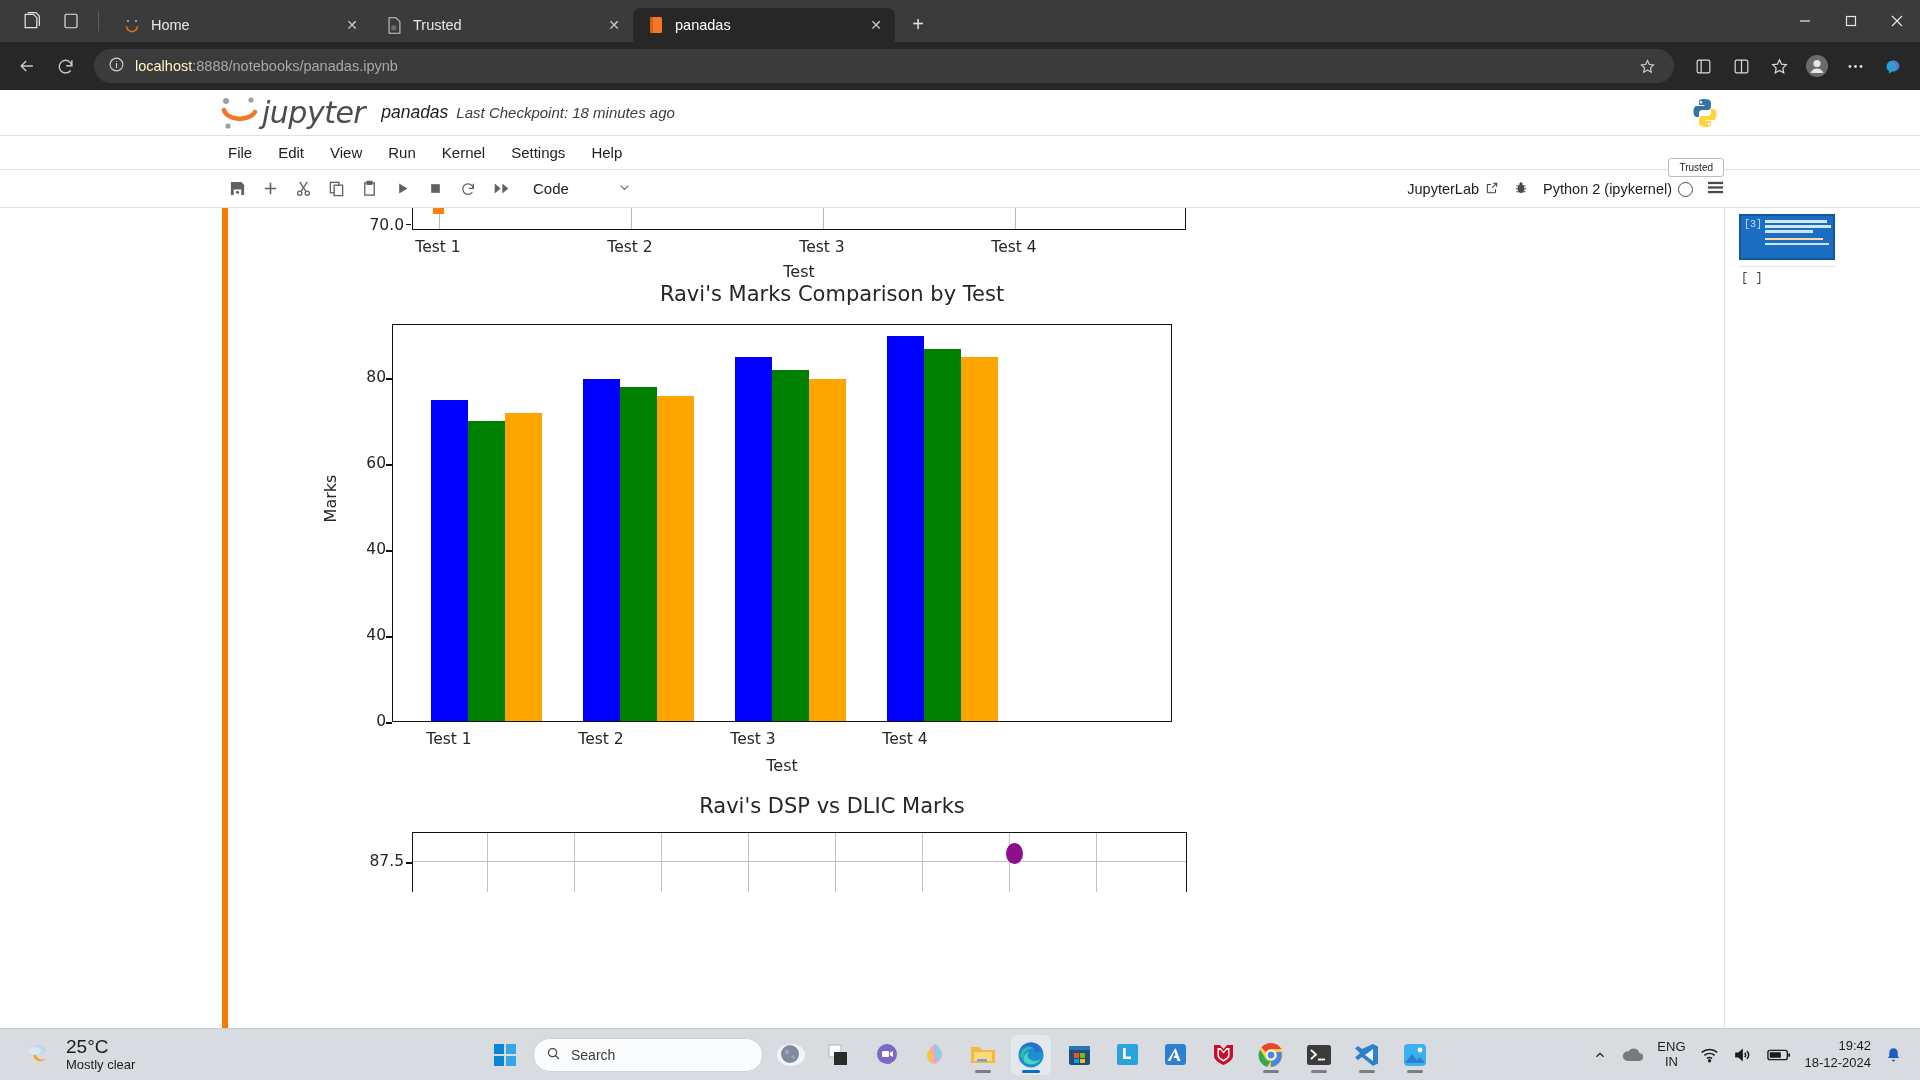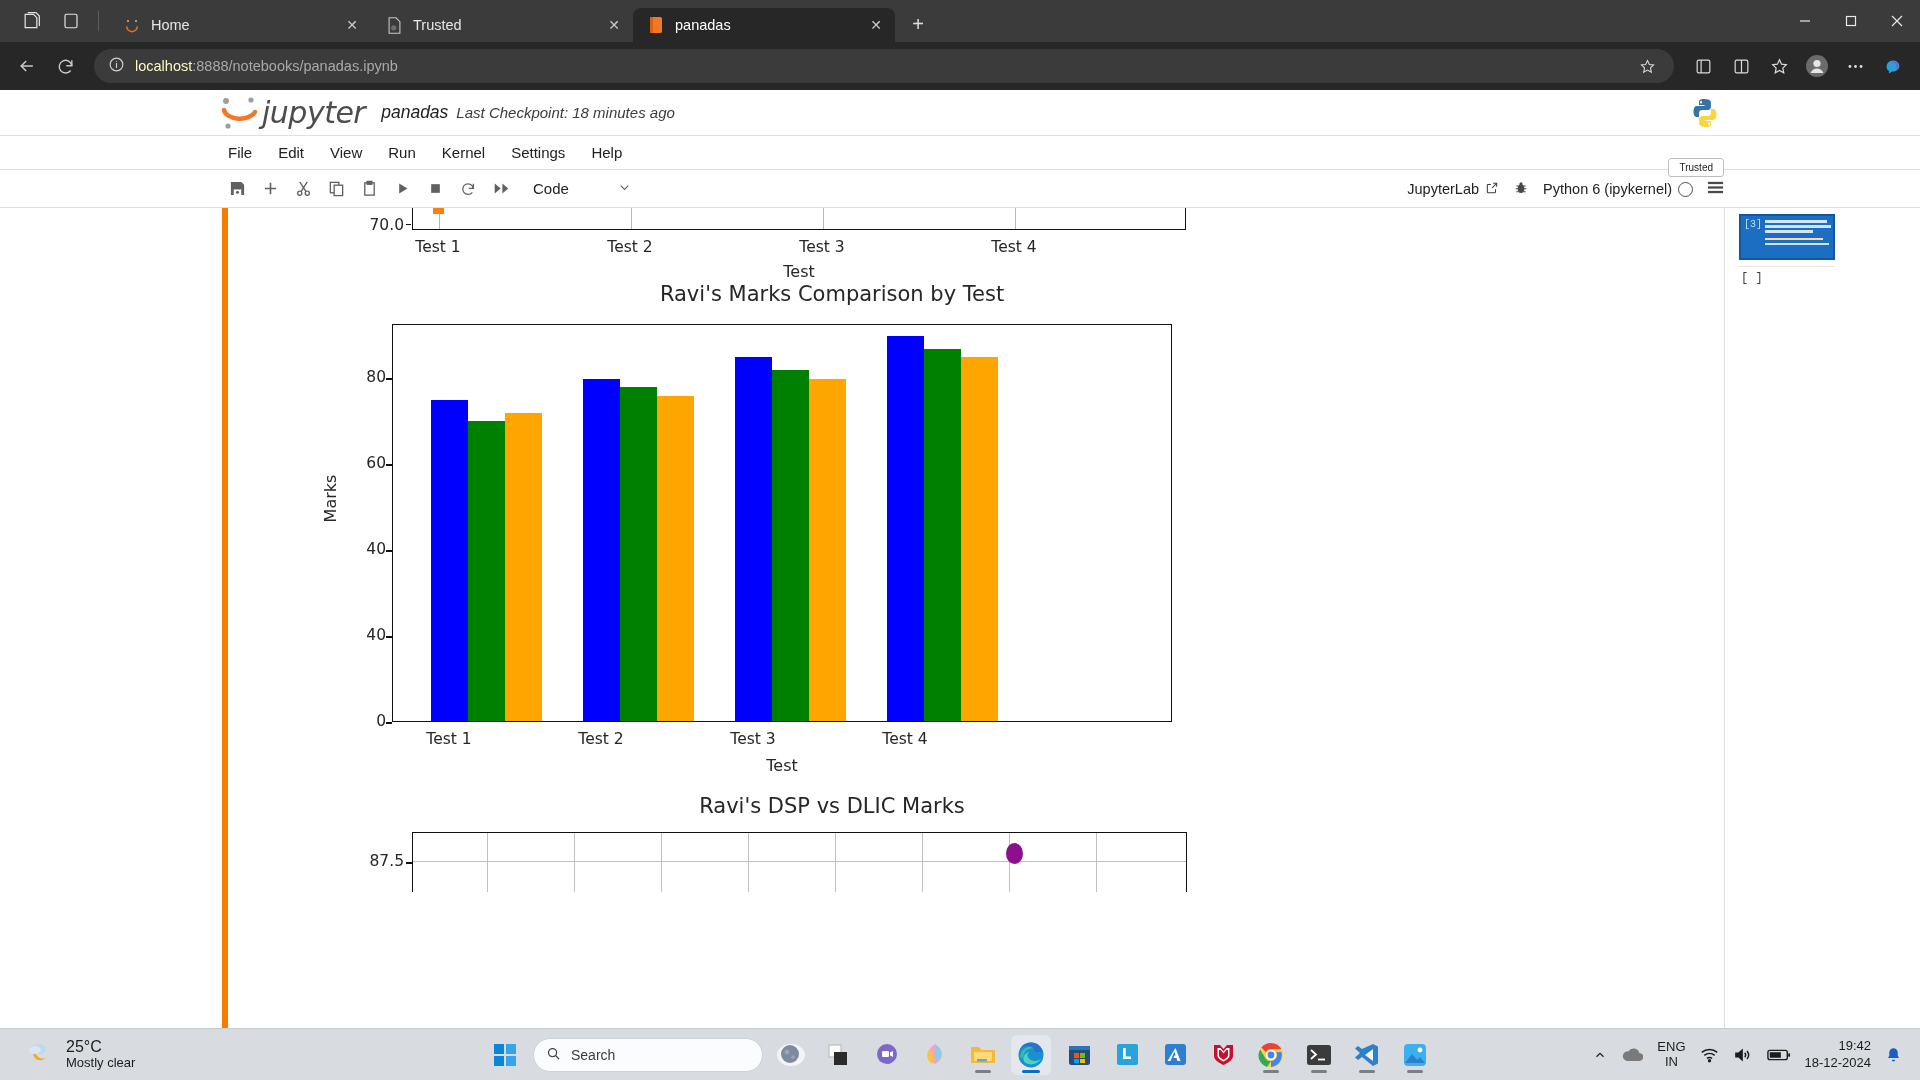--- a/index.html
+++ b/index.html
@@ -288,21 +288,21 @@
 
   
   .taskbar {
     position: absolute; left: 0; bottom: 0; width: 1920px; height: 52px;
     background: #d8dce0;
     display: flex; align-items: center;
     border-top: 1px solid #c6cbd0;
   }
   .weather { display: flex; align-items: center; gap: 10px; padding-left: 26px; }
   .weather-text { line-height: 1.15; }
-  .weather-temp { font-size: 16px; color: #1c1c1c; }
+  .weather-temp { font-size: 19px; color: #1c1c1c; }
   .weather-cond { font-size: 13px; color: #1c1c1c; }
 
   .tb-center {
     position: absolute; left: 50%; transform: translateX(-50%);
     display: flex; align-items: center; gap: 8px;
   }
   .start-btn { width: 40px; height: 40px; display: flex; align-items: center; justify-content: center; border-radius: 5px; }
   .search-pill {
     width: 230px; height: 34px; background: #fbfcfd; border: 1px solid #cdd2d7;
     border-radius: 17px; display: flex; align-items: center; gap: 10px;
@@ -578,21 +578,21 @@
         </span>
       </span>
       <span>
         <svg width="16" height="16" viewBox="0 0 24 24" fill="#4a4a4a">
           <ellipse cx="12" cy="13" rx="5" ry="6.5"></ellipse>
           <path d="M5 9h3M16 9h3M4 13h3.5M16.5 13H20M5 17.5h3M16 17.5h3M12 4.5v2.5" stroke="#4a4a4a" stroke-width="1.6"></path>
           <circle cx="12" cy="5.5" r="2.3"></circle>
         </svg>
       </span>
       <span class="tr-item">
-        <span>Python 6 (ipykernel)</span>
+        <span>Python 2 (ipykernel)</span>
         <span class="kernel-idle"></span>
       </span>
       <span>
         <svg width="17" height="17" viewBox="0 0 18 18" fill="#4a4a4a">
           <rect x="1" y="3" width="16" height="2.4"></rect>
             <rect x="1" y="7.8" width="16" height="2.4"></rect>
             <rect x="1" y="12.6" width="16" height="2.4"></rect>
         </svg>
       </span>
     </div>

